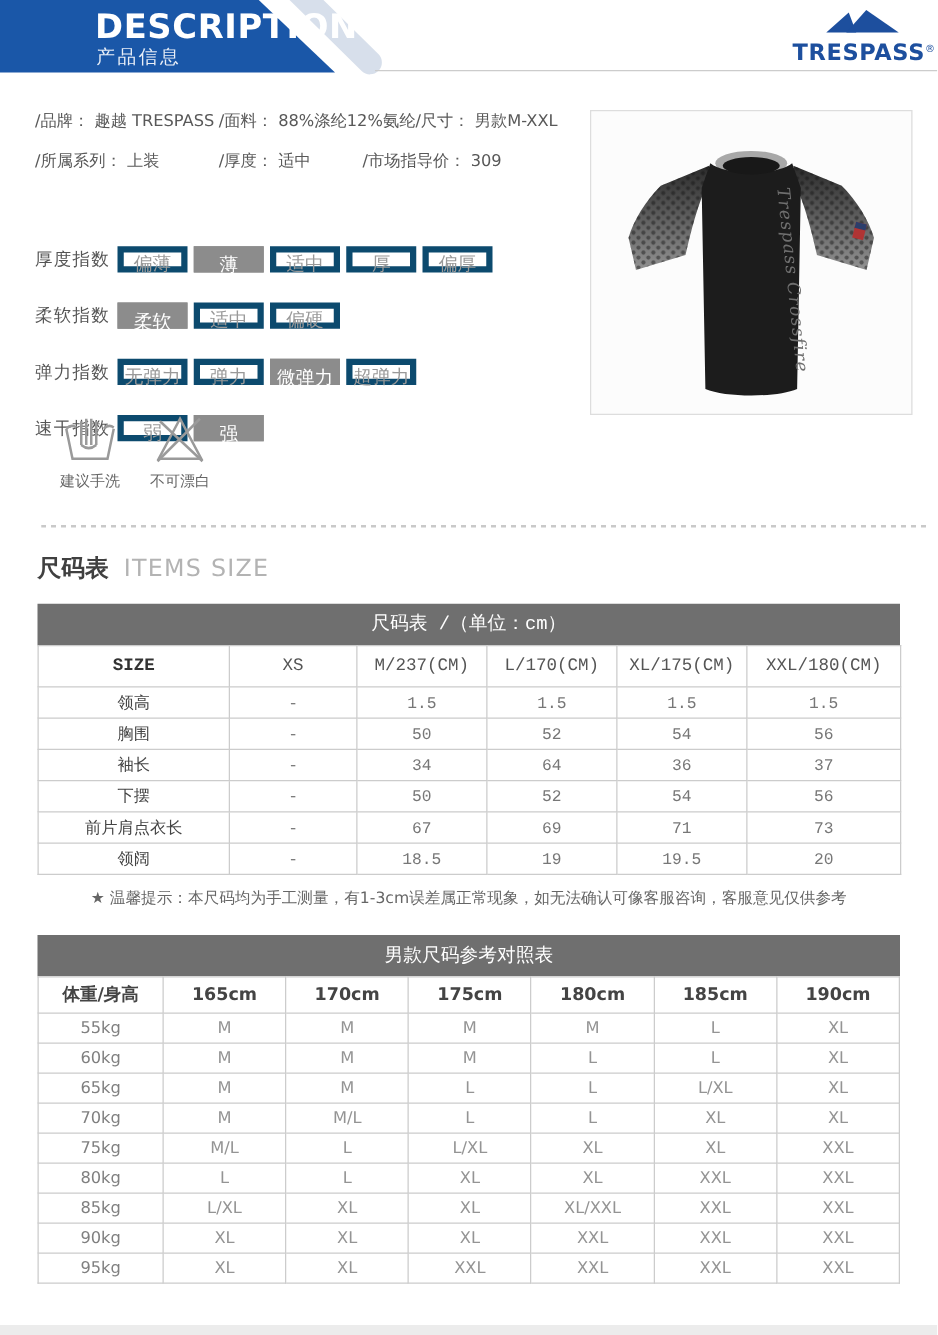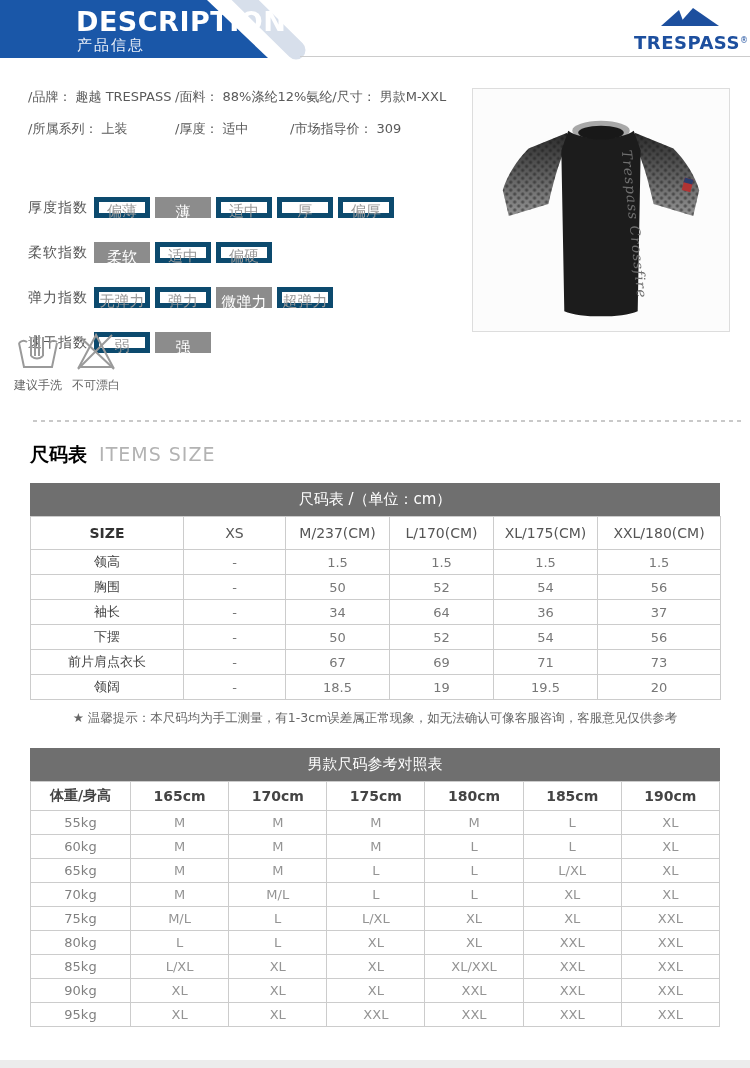--- a/index.html
+++ b/index.html
@@ -25,45 +25,45 @@
   
   .indices { position:absolute; left:28px; top:190px; }
   .idx-row { display:flex; align-items:center; height:35px; margin-bottom:10px; }
   .idx-label { width:66px; font-size:14px; color:#555; letter-spacing:1px; }
   .idx-opts { display:flex; gap:5px; }
   .opt { display:inline-block; width:56px; height:21px; line-height:19px; text-align:center;
          font-size:15px; color:#999; border:5px solid #0c4a6e; background:#fff; }
   .opt.sel { background:#8c8c8c; color:#fff; border-color:#8c8c8c; line-height:21px; }
 
   
-  .care { position:absolute; left:9px; top:328px; display:flex; }
+  .care { position:absolute; left:43px; top:328px; display:flex; gap:14px; }
   .care-item { width:58px; text-align:center; }
   .care-item svg { display:block; margin:0 auto; }
   .care-label { margin-top:5px; font-size:12px; color:#666; white-space:nowrap; }
 
   
   .prod-img { position:absolute; left:472px; top:88px; width:258px; height:244px;
               border:1px solid #ddd; background:#fcfcfc; }
 
   
   .dashes { position:absolute; left:33px; top:420px; width:709px; height:2px;
             background:repeating-linear-gradient(90deg,#c9c9c9 0 4px,transparent 4px 8px); }
 
   
   .size-head { position:absolute; left:30px; top:442px; font-size:19px; }
-  .size-head .cn { font-weight:bold; color:#000000; }
+  .size-head .cn { font-weight:bold; color:#404040; }
   .size-head .en { color:#b3b3b3; margin-left:6px; letter-spacing:1px; }
 
   
   .tbl-title { width:690px; height:33px; line-height:33px; text-align:center;
                background:#6f6f6f; color:#fff; font-size:15px; }
   table { width:690px; border-collapse:collapse; table-layout:fixed; background:#fff; }
   th, td { border:1px solid #ccc; text-align:center; }
 
-  .size-wrap { position:absolute; left:30px; top:483px; }
+  .size-wrap { position:absolute; left:30px; top:483px;font-family:Liberation Mono, monospace; }
   .size-table th { height:33px; font-size:14px; font-weight:normal; color:#555; }
   .size-table th:nth-child(1) { width:153px; font-weight:bold; color:#333; }
   .size-table th:nth-child(2) { width:102px; }
   .size-table th:nth-child(3), .size-table th:nth-child(4), .size-table th:nth-child(5) { width:104px; }
   .size-table th:nth-child(6) { width:123px; }
   .size-table td { height:25px; font-size:13px; color:#777; }
   .size-table td:first-child { color:#444; font-weight:500; }
 
   .note { position:absolute; left:0; width:750px; text-align:center; font-size:12.5px; color:#666; }
   .note1 { top:710px; }

